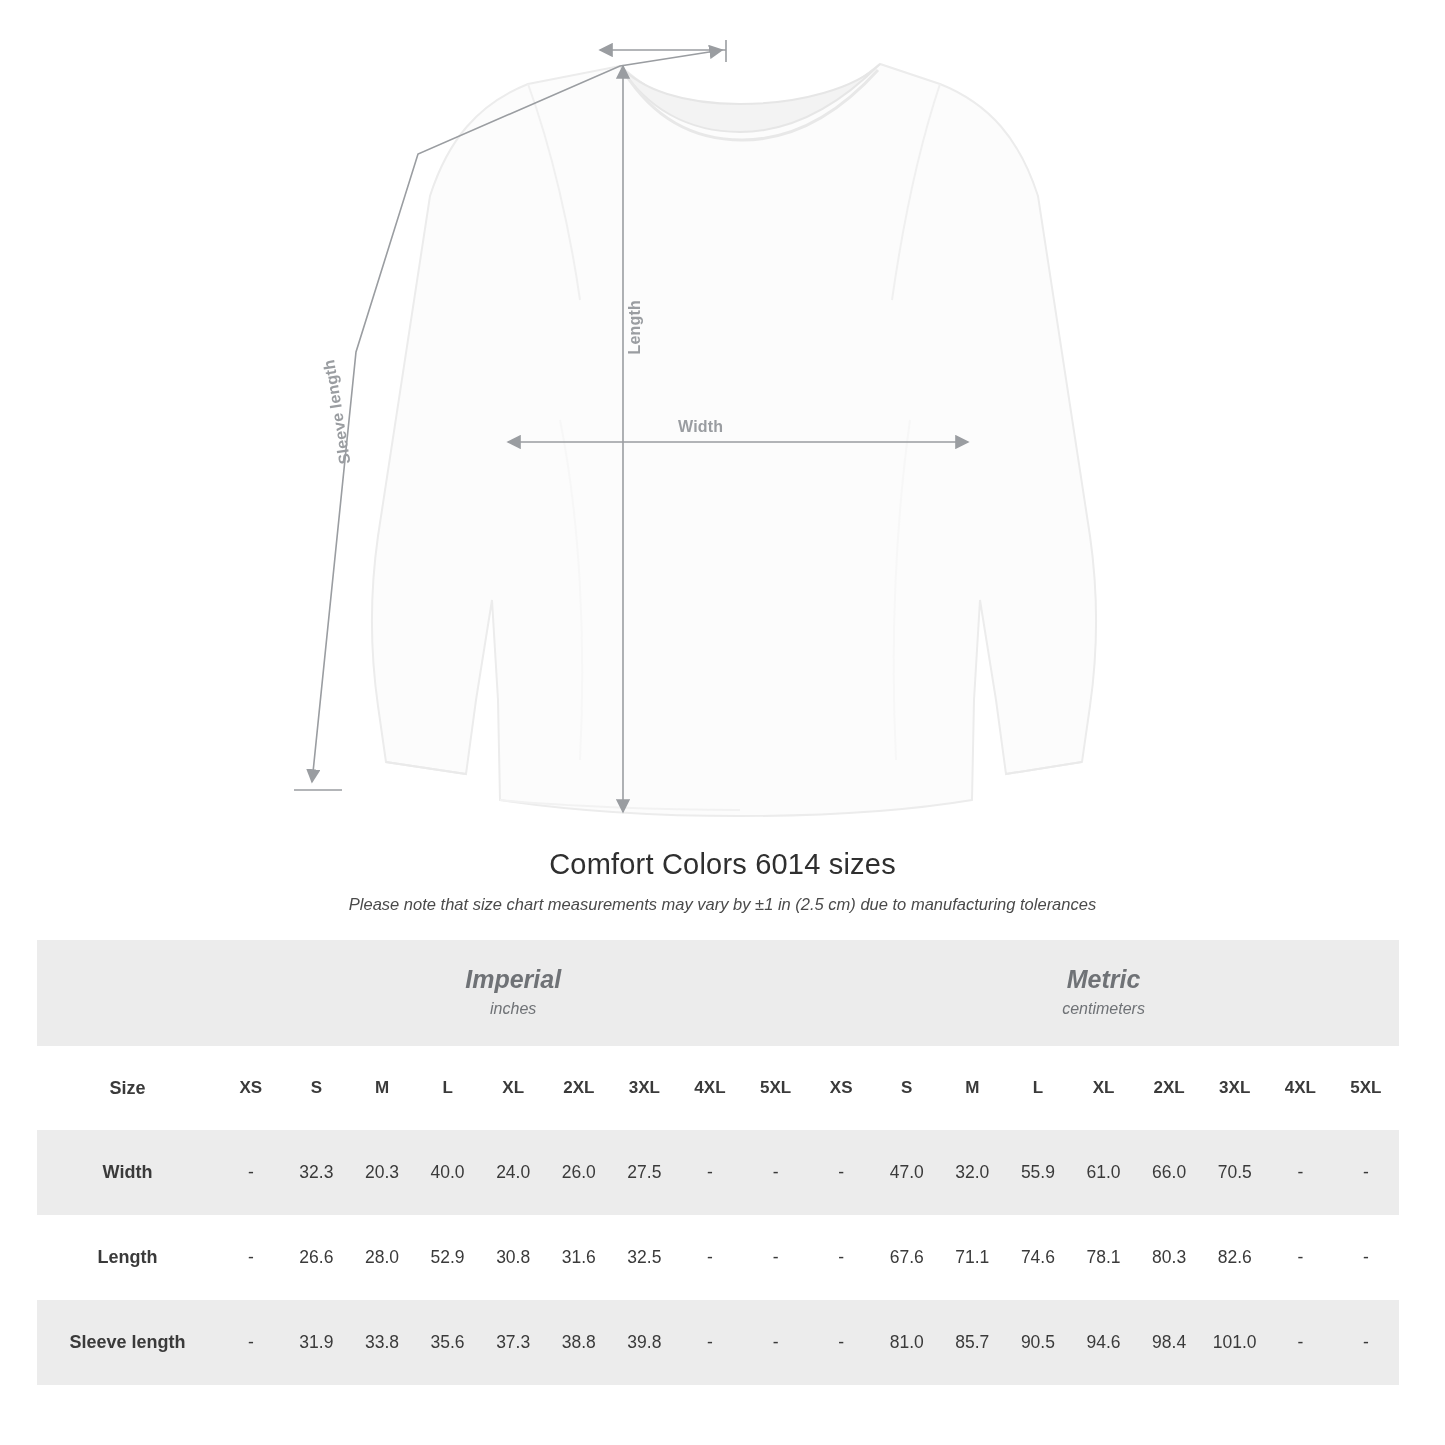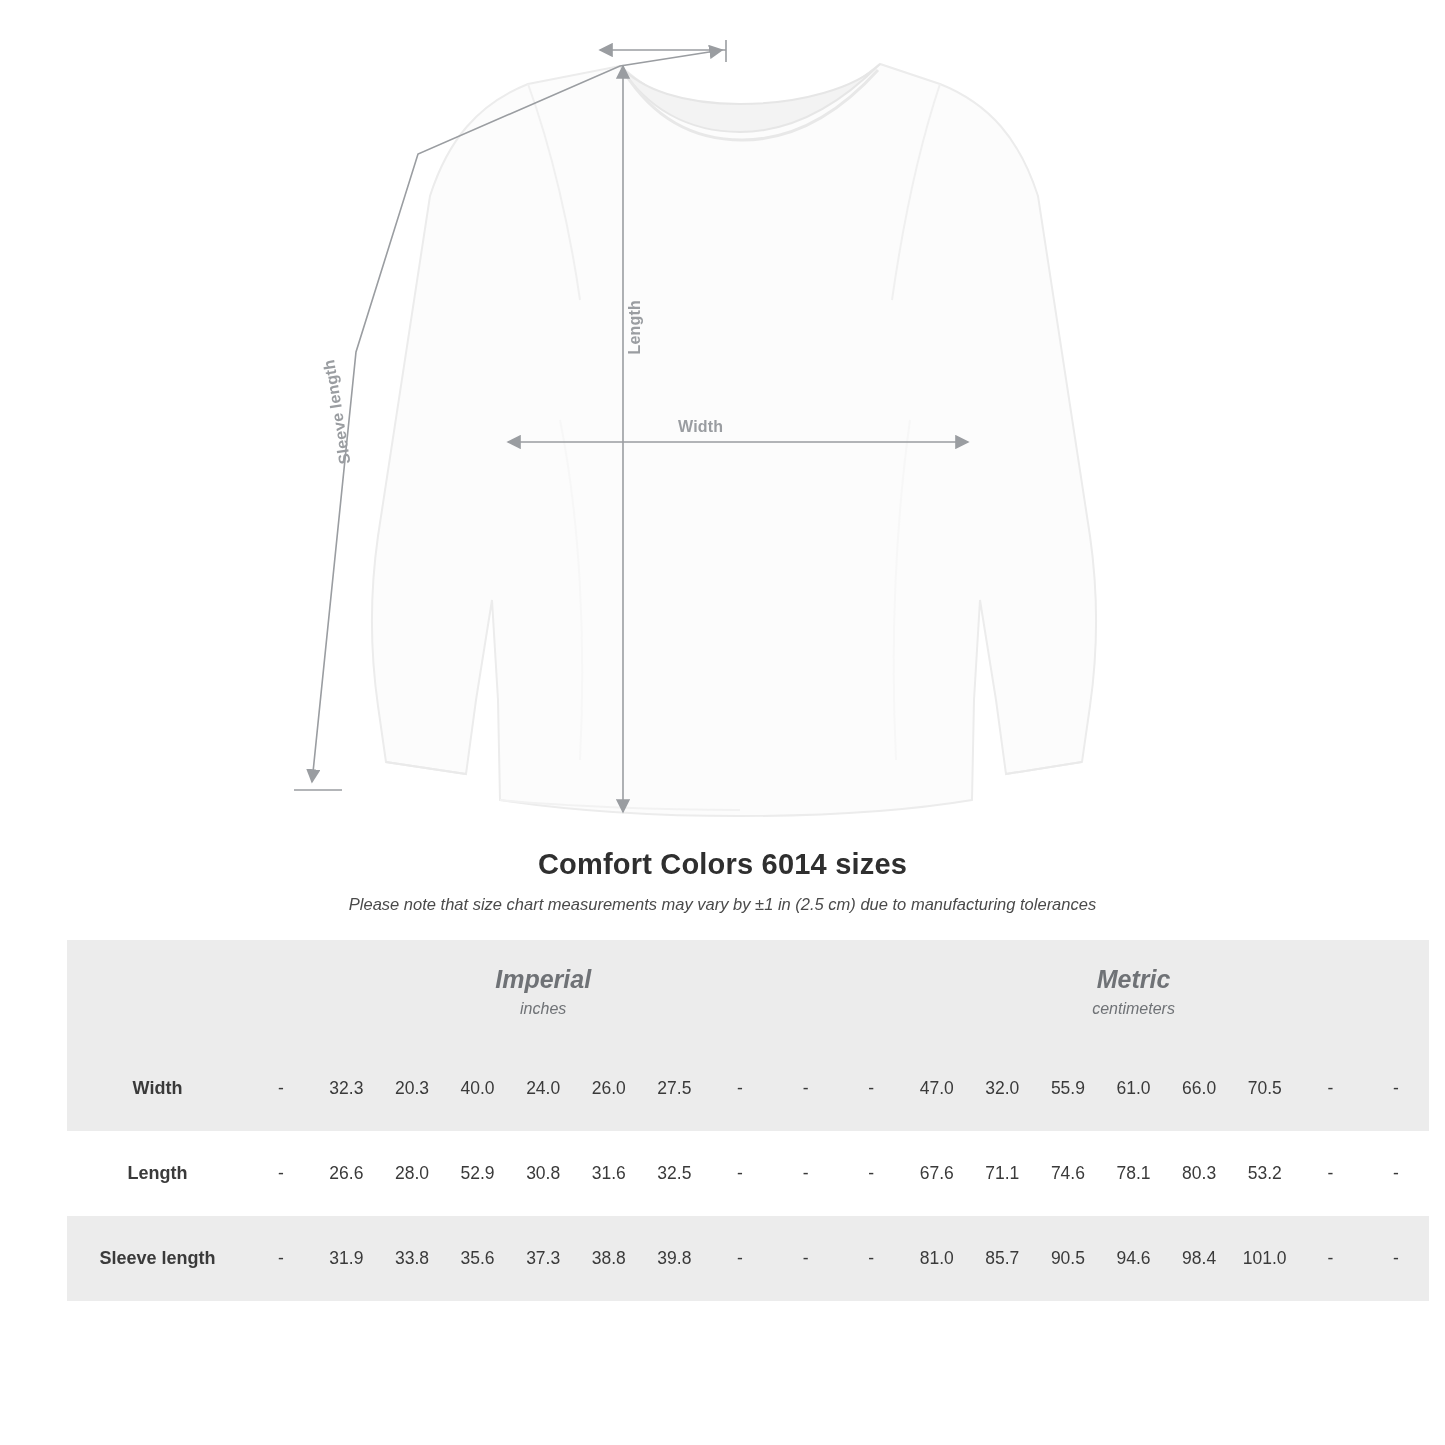--- a/index.html
+++ b/index.html
@@ -62,35 +62,35 @@
     writing-mode: vertical-rl;
   }
 
   
   .title-block {
     text-align: center;
     margin-top: 18px;
   }
   .chart-title {
     font-size: 29px;
-    font-weight: bold;
+    font-weight: normal;
     color: #2f2f2f;
     letter-spacing: 0.2px;
   }
   .chart-note {
     font-size: 16.5px;
     font-style: italic;
     color: #4a4a4a;
     margin-top: 14px;
   }
 
   
   .table-wrap {
     margin-top: 26px;
-    padding: 0 67px;
+    padding: 0 37px;
   }
   table.size-table {
     border-collapse: collapse;
     width: 1361px;
     table-layout: fixed;
   }
   table.size-table td,
   table.size-table th {
     text-align: center;
     vertical-align: middle;
@@ -257,20 +257,41 @@
           <td colspan="9">
             <div class="unit-name">Imperial</div>
             <div class="unit-sub">inches</div>
           </td>
           <td colspan="9">
             <div class="unit-name">Metric</div>
             <div class="unit-sub">centimeters</div>
           </td>
         </tr>
 
+        <tr class="head-row">
+          <td class="rowhead">Size</td>
+          <td>XS</td>
+          <td>S</td>
+          <td>M</td>
+          <td>L</td>
+          <td>XL</td>
+          <td>2XL</td>
+          <td>3XL</td>
+          <td>4XL</td>
+          <td>5XL</td>
+          <td>XS</td>
+          <td>S</td>
+          <td>M</td>
+          <td>L</td>
+          <td>XL</td>
+          <td>2XL</td>
+          <td>3XL</td>
+          <td>4XL</td>
+          <td>5XL</td>
+        </tr>
 
         <tr class="data-row shade">
           <td class="rowhead">Width</td>
           <td>-</td>
           <td>32.3</td>
           <td>20.3</td>
           <td>40.0</td>
           <td>24.0</td>
           <td>26.0</td>
           <td>27.5</td>
@@ -297,21 +318,21 @@
           <td>31.6</td>
           <td>32.5</td>
           <td>-</td>
           <td>-</td>
           <td>-</td>
           <td>67.6</td>
           <td>71.1</td>
           <td>74.6</td>
           <td>78.1</td>
           <td>80.3</td>
-          <td>53.2</td>
+          <td>82.6</td>
           <td>-</td>
           <td>-</td>
         </tr>
 
         <tr class="data-row shade">
           <td class="rowhead">Sleeve length</td>
           <td>-</td>
           <td>31.9</td>
           <td>33.8</td>
           <td>35.6</td>

